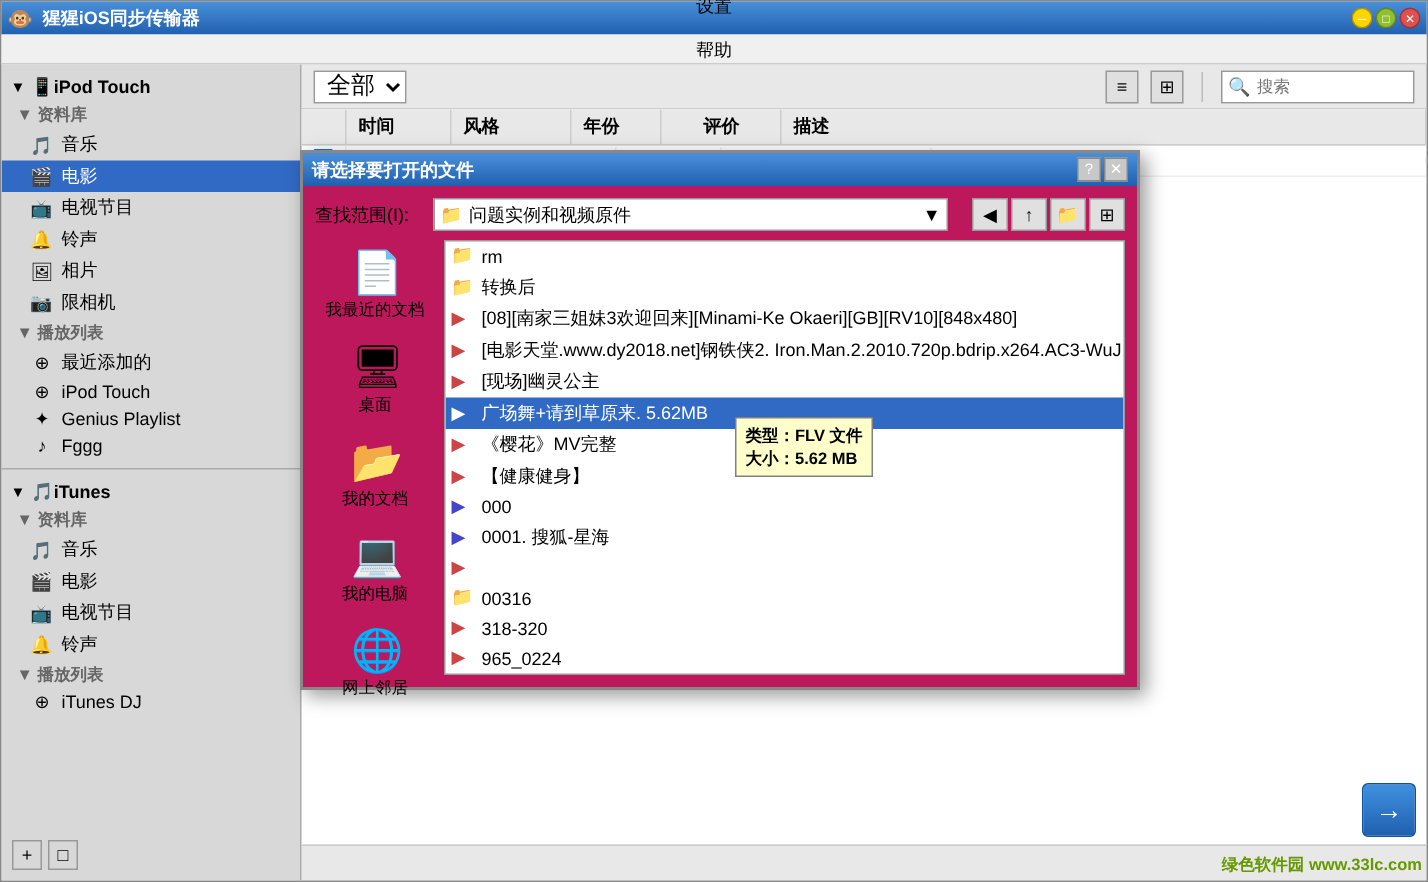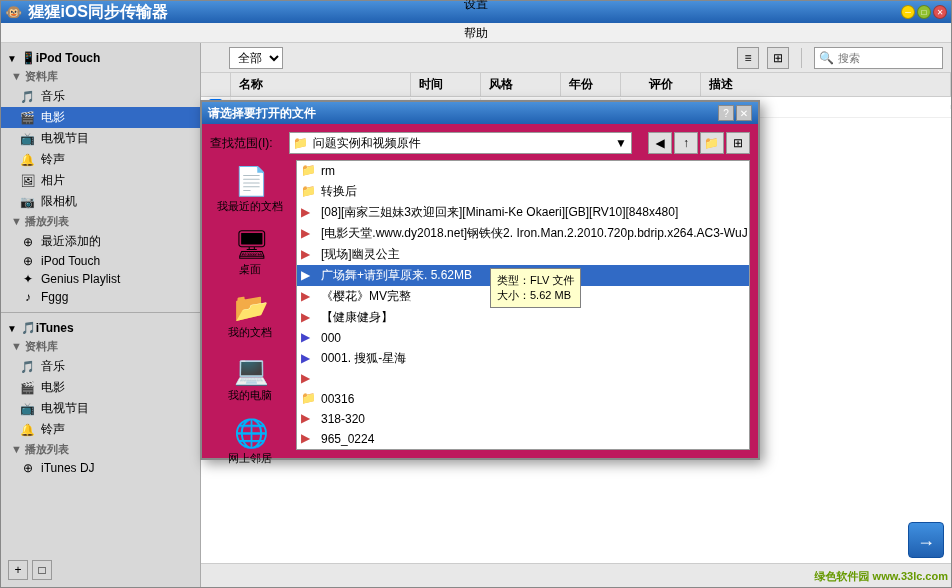--- a/index.html
+++ b/index.html
@@ -33,21 +33,21 @@
       padding: 0 4px;
       color: white;
       flex-shrink: 0;
     }
     .title-bar-left {
       display: flex;
       align-items: center;
       gap: 6px;
     }
     .title-bar-text {
-      font-size: 16px;
+      font-size: 12px;
       font-weight: bold;
     }
     .title-bar-right {
       display: flex;
       gap: 2px;
     }
     .win-btn {
       width: 14px;
       height: 14px;
       border-radius: 50%;
@@ -155,24 +155,23 @@
       display: flex;
       align-items: center;
       padding: 0 8px;
       border-bottom: 1px solid #ccc;
       gap: 8px;
     }
 
     .dropdown-select {
       height: 22px;
       padding: 0 4px;
-      font-size: 12px;
+      font-size: 16px;
       background: white;
       border: 1px solid #999;
-      margin-left: 20px;
     }
 
     .view-btn {
       width: 22px;
       height: 22px;
       border: 1px solid #999;
       background: #e0e0e0;
       cursor: pointer;
       display: flex;
       align-items: center;
@@ -620,21 +619,20 @@
         <div class="toolbar-separator"></div>
         <div class="search-box">
           <span>🔍</span>
           <input type="text" placeholder="搜索" style="">
         </div>
       </div>
 
       <div class="file-table">
         <div class="table-header">
           <div class="th" style="width:30px;"></div>
-          <div class="th" style="width:180px;">名称</div>
           <div class="th" style="width:70px;">时间</div>
           <div class="th" style="width:80px;">风格</div>
           <div class="th" style="width:60px;">年份</div>
           <div class="th" style="width:60px;margin-left:20px;">评价</div>
           <div class="th" style="flex:1;">描述</div>
         </div>
         <div class="table-row">
           <div class="td" style="width:30px;"><input type="checkbox" checked="" style=""></div>
           <div class="td" style="width:180px;">BioRad_ho...</div>
           <div class="td" style="width:70px;">0:00:39</div>
@@ -760,20 +758,20 @@
           <span class="file-icon video-icon">▶</span>
           <span>965_0224</span>
         </div>
 
       </div>
     </div>
 
   </div>
 </div>
 
-<div class="tooltip-box" style="left: 490px; top: 268px;">
+<div class="tooltip-box" style="left: 490px; top: 278px; font-weight: bold;">
   <div>类型：FLV 文件</div>
   <div>大小：5.62 MB</div>
 </div>
 
 <div class="arrow-right-btn">→</div>
 
 <div class="watermark">绿色软件园 www.33lc.com</div>
 
 </body></html>

